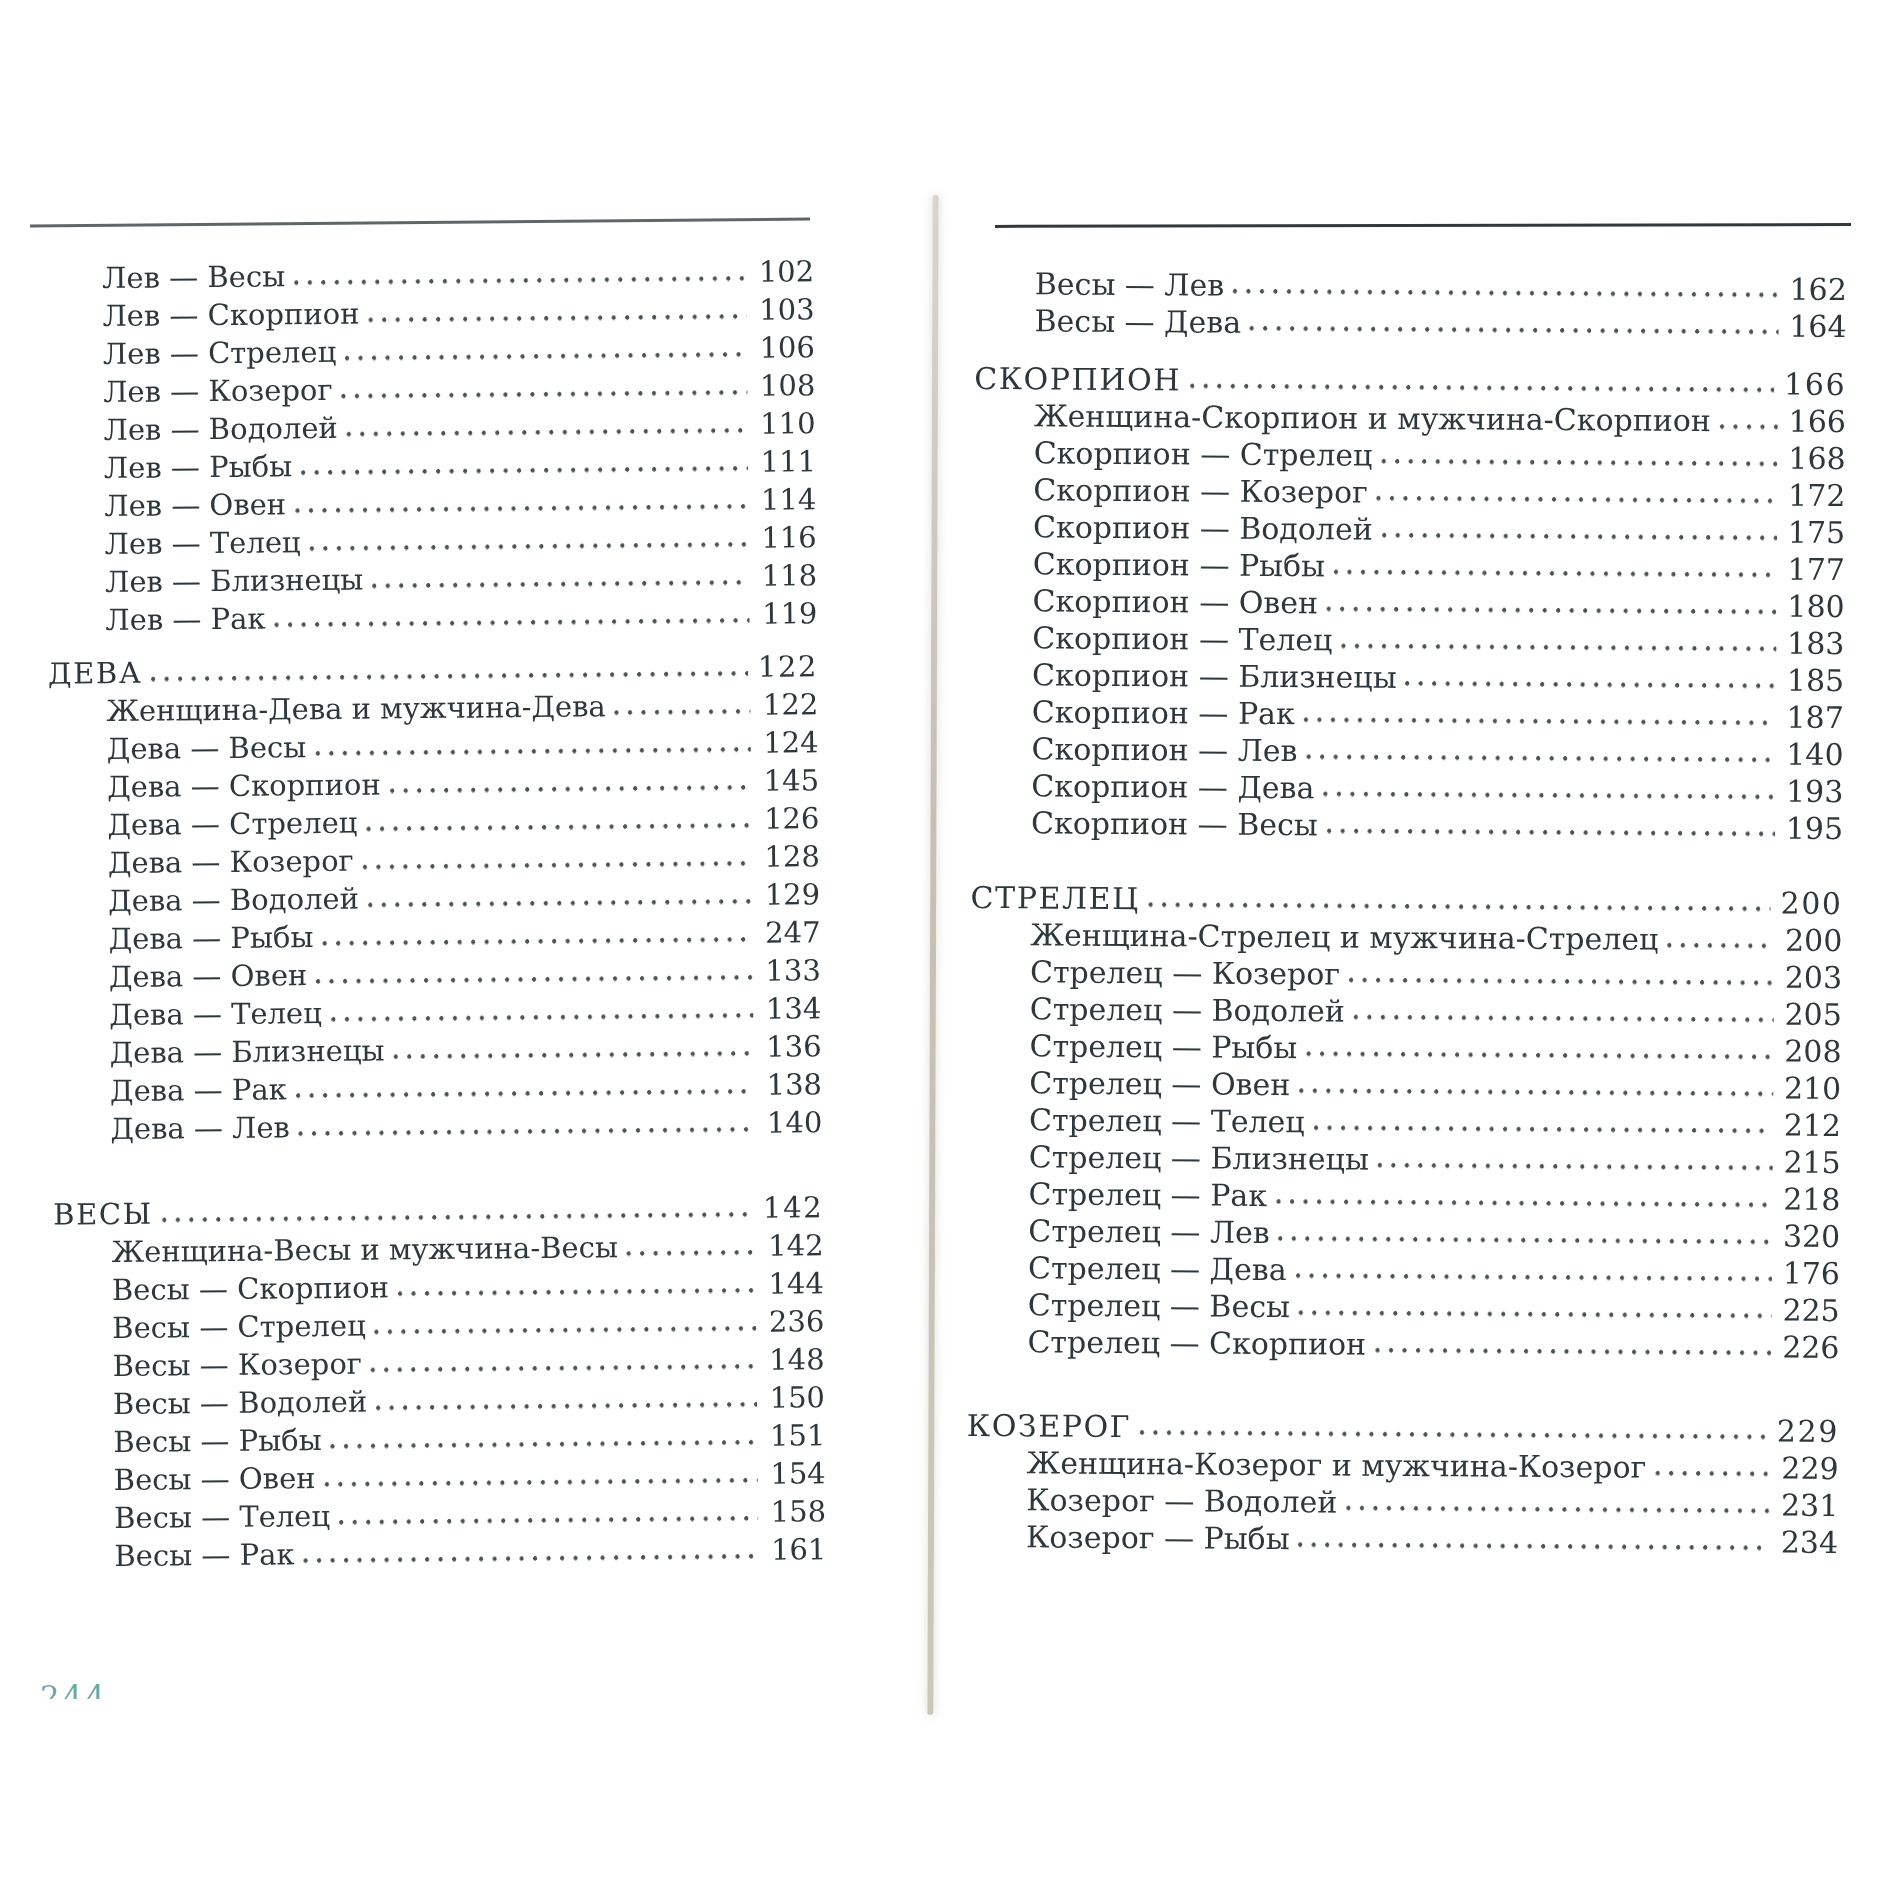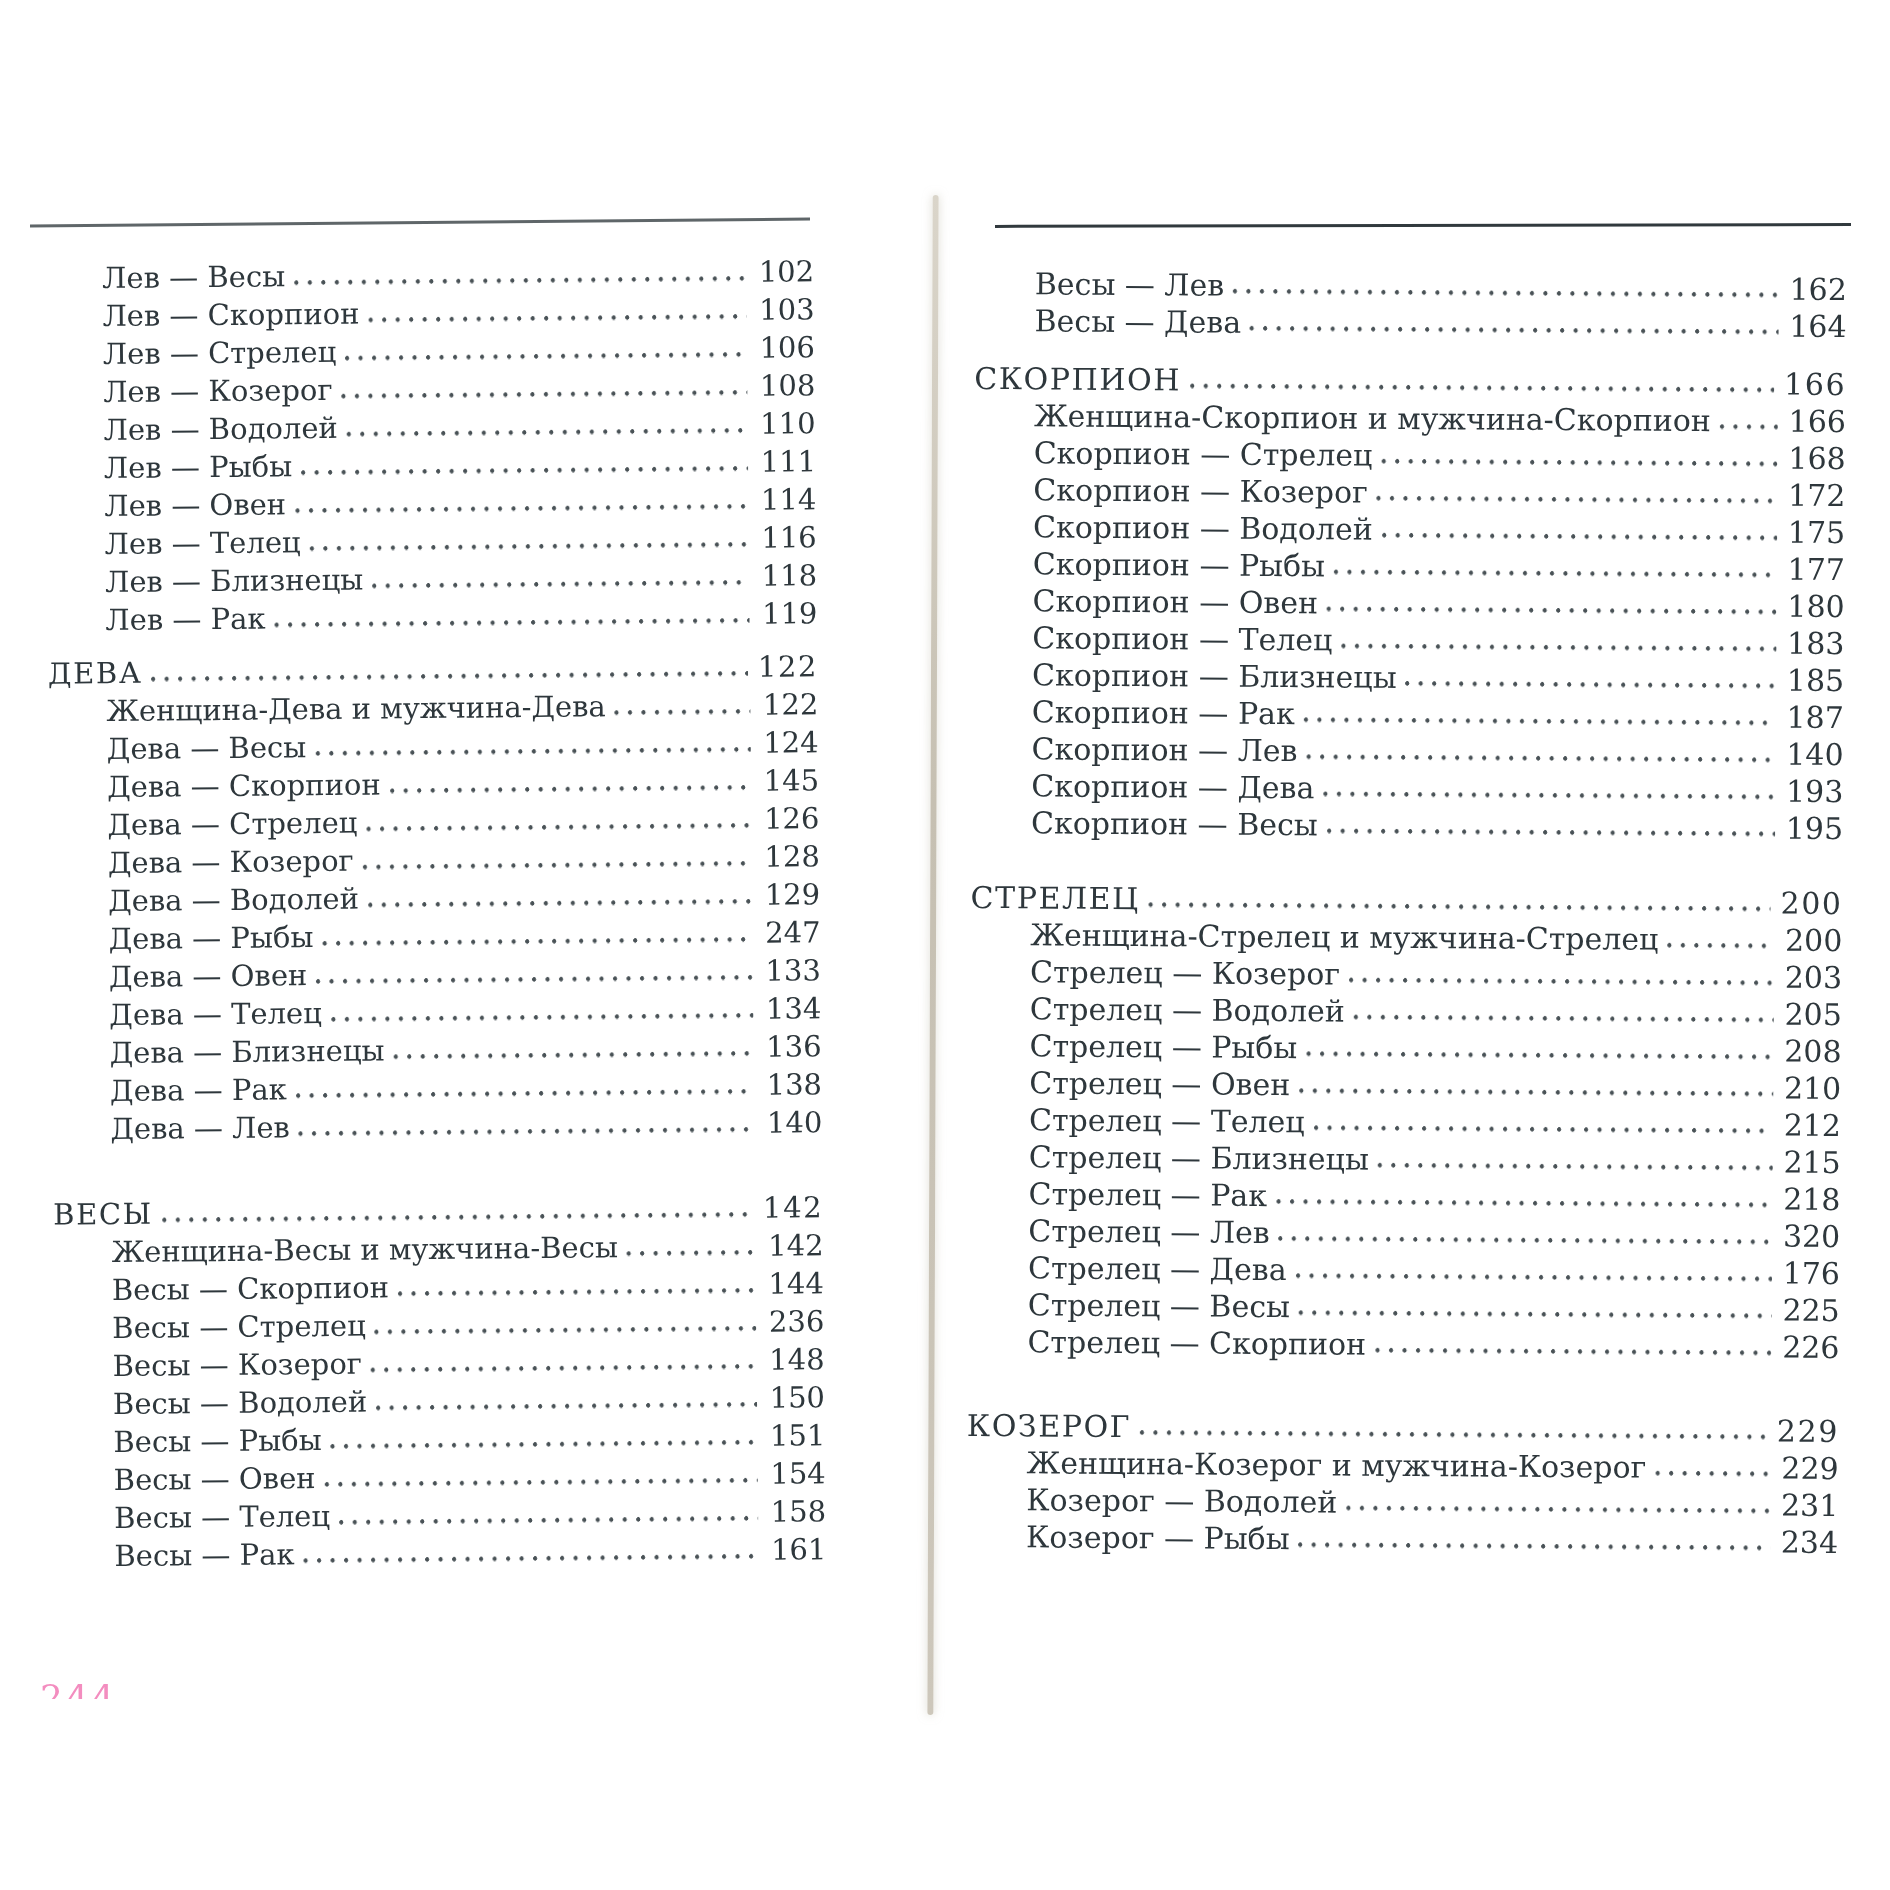--- a/index.html
+++ b/index.html
@@ -37,21 +37,21 @@
   
   #left-content .toc-block:nth-child(2){margin-top:15px;}
   #left-content .toc-block:nth-child(3){margin-top:47px;}
   #right-content .toc-block:nth-child(2){margin-top:21px;}
   #right-content .toc-block:nth-child(3){margin-top:38px;}
   #right-content .toc-block:nth-child(4){margin-top:47px;}
 
   #corner-folio{
     position:absolute;left:40px;top:1684px;height:15px;width:90px;overflow:hidden;opacity:.62;
   }
-  #corner-folio span{font-size:36px;line-height:27px;color:#ec4899;letter-spacing:3px;}
+  #corner-folio span{font-size:31px;line-height:27px;color:#0f766e;letter-spacing:3px;}
 </style>
 </head>
 <body>
 
 <div id="left-rule" class="rule"></div>
 <div id="right-rule" class="rule"></div>
 <div id="spine"></div>
 
 <div id="left-content" class="toc-content">
     <div class="toc-block">

